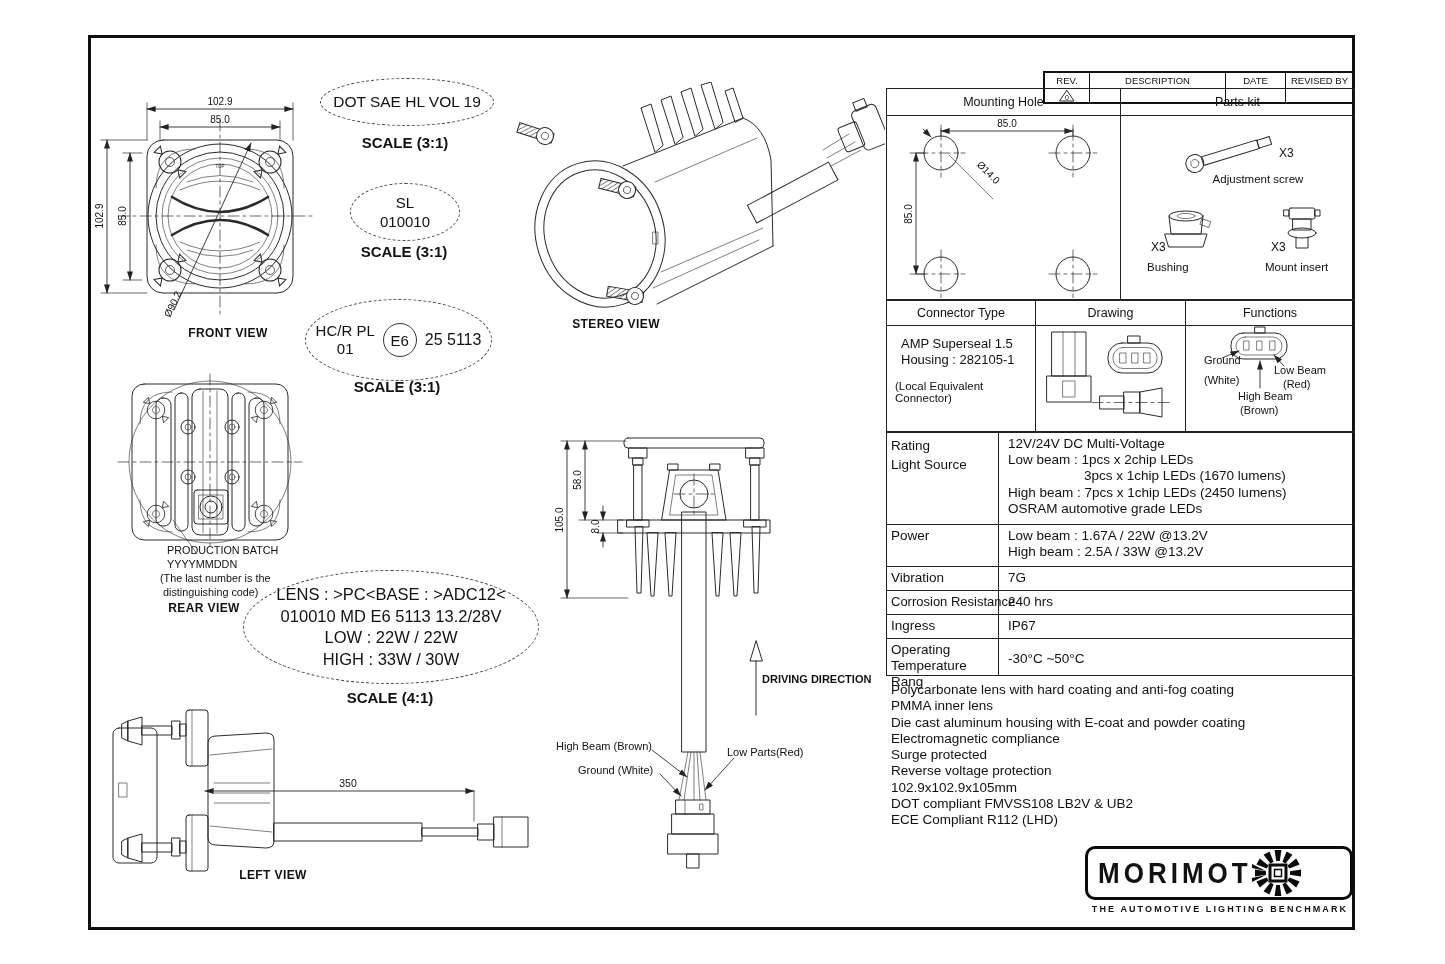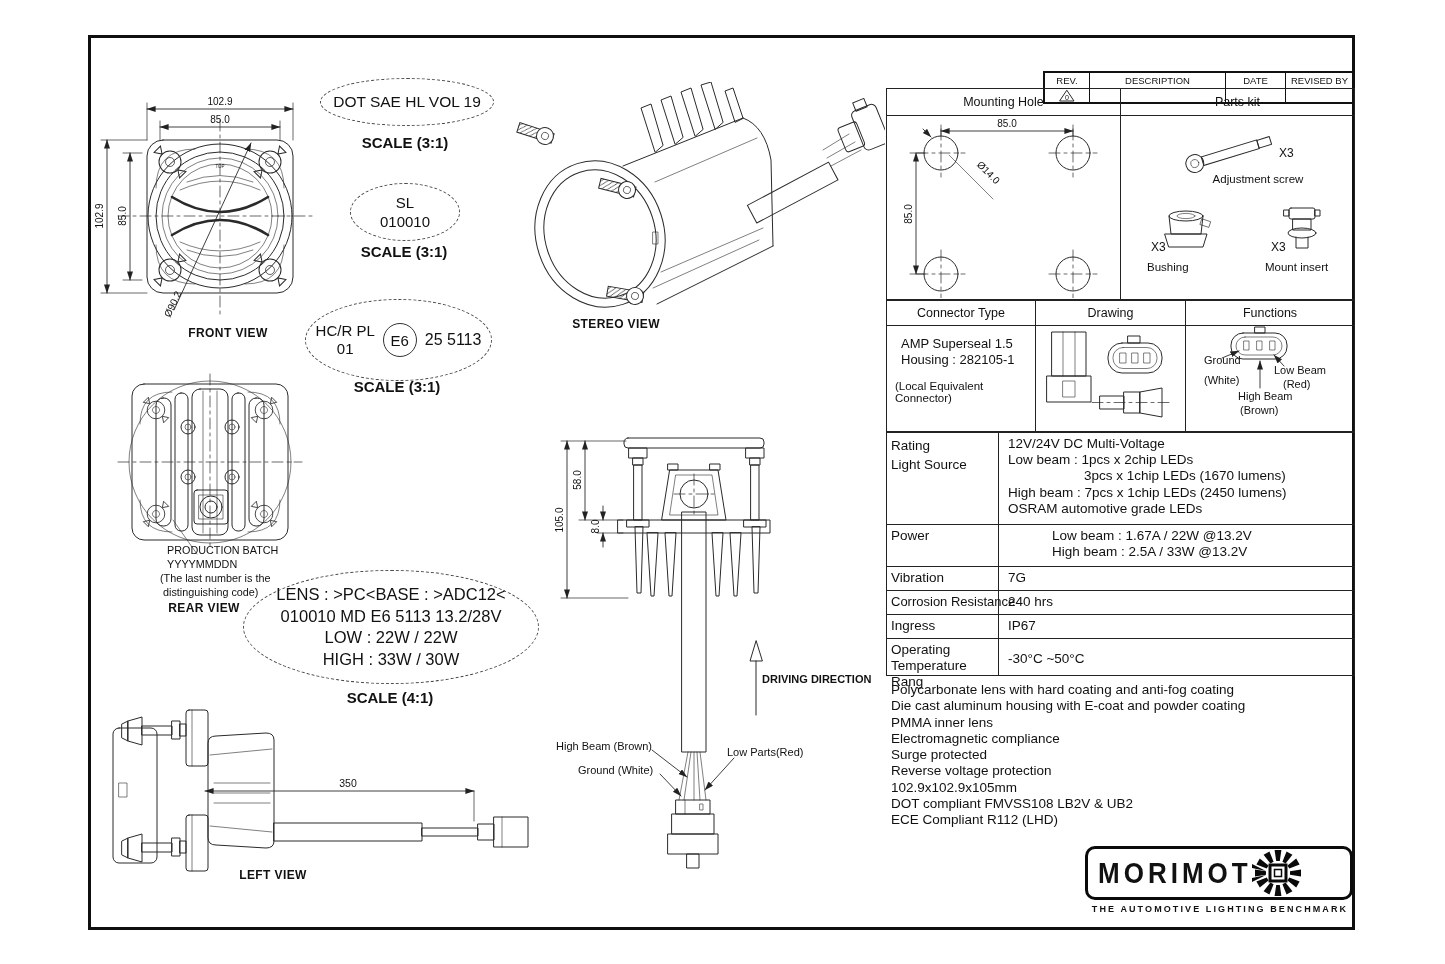--- a/index.html
+++ b/index.html
@@ -492,21 +492,21 @@
         <div style="line-height:19px;">Light Source</div>
       </div>
       <div class="sval" style="line-height:16.2px;">
         <div>12V/24V DC Multi-Voltage</div>
         <div>Low beam : 1pcs x 2chip LEDs</div>
         <div style="padding-left:76px;">3pcs x 1chip LEDs (1670 lumens)</div>
         <div>High beam : 7pcs x 1chip LEDs (2450 lumens)</div>
         <div>OSRAM automotive grade LEDs</div>
       </div>
     </div>
-    <div class="srow" style="height:42px;gap:44px;">
+    <div class="srow" style="height:42px;">
       <div class="slab">
           <div>Power</div>
         </div>
       <div class="sval" style="line-height:16.2px;">
         <div>Low beam : 1.67A / 22W @13.2V</div>
         <div>High beam : 2.5A / 33W @13.2V</div>
       </div>
     </div>
     <div class="srow" style="height:25px;">
       <div class="slab">
@@ -538,22 +538,22 @@
         <div>Temperature Rang</div>
       </div>
       <div class="sval" style="display:flex;align-items:center;">
           <div>-30°C ~50°C</div>
         </div>
     </div>
   </div>
 
   <div class="abs features" style="left:891px;top:682px;width:460px;">
     <div>Polycarbonate lens with hard coating and anti-fog coating</div>
+    <div>PMMA inner lens</div>
     <div>Die cast aluminum housing with E-coat and powder coating</div>
-    <div>PMMA inner lens</div>
     <div>Electromagnetic compliance</div>
     <div>Surge protected</div>
     <div>Reverse voltage protection</div>
     <div>102.9x102.9x105mm</div>
     <div>DOT compliant FMVSS108  LB2V &amp; UB2</div>
     <div>ECE  Compliant  R112 (LHD)</div>
   </div>
 
   <div class="abs logobox" style="left:1085px;top:846px;width:268px;height:54px;">
     <span class="brand">MORIMOT</span>

